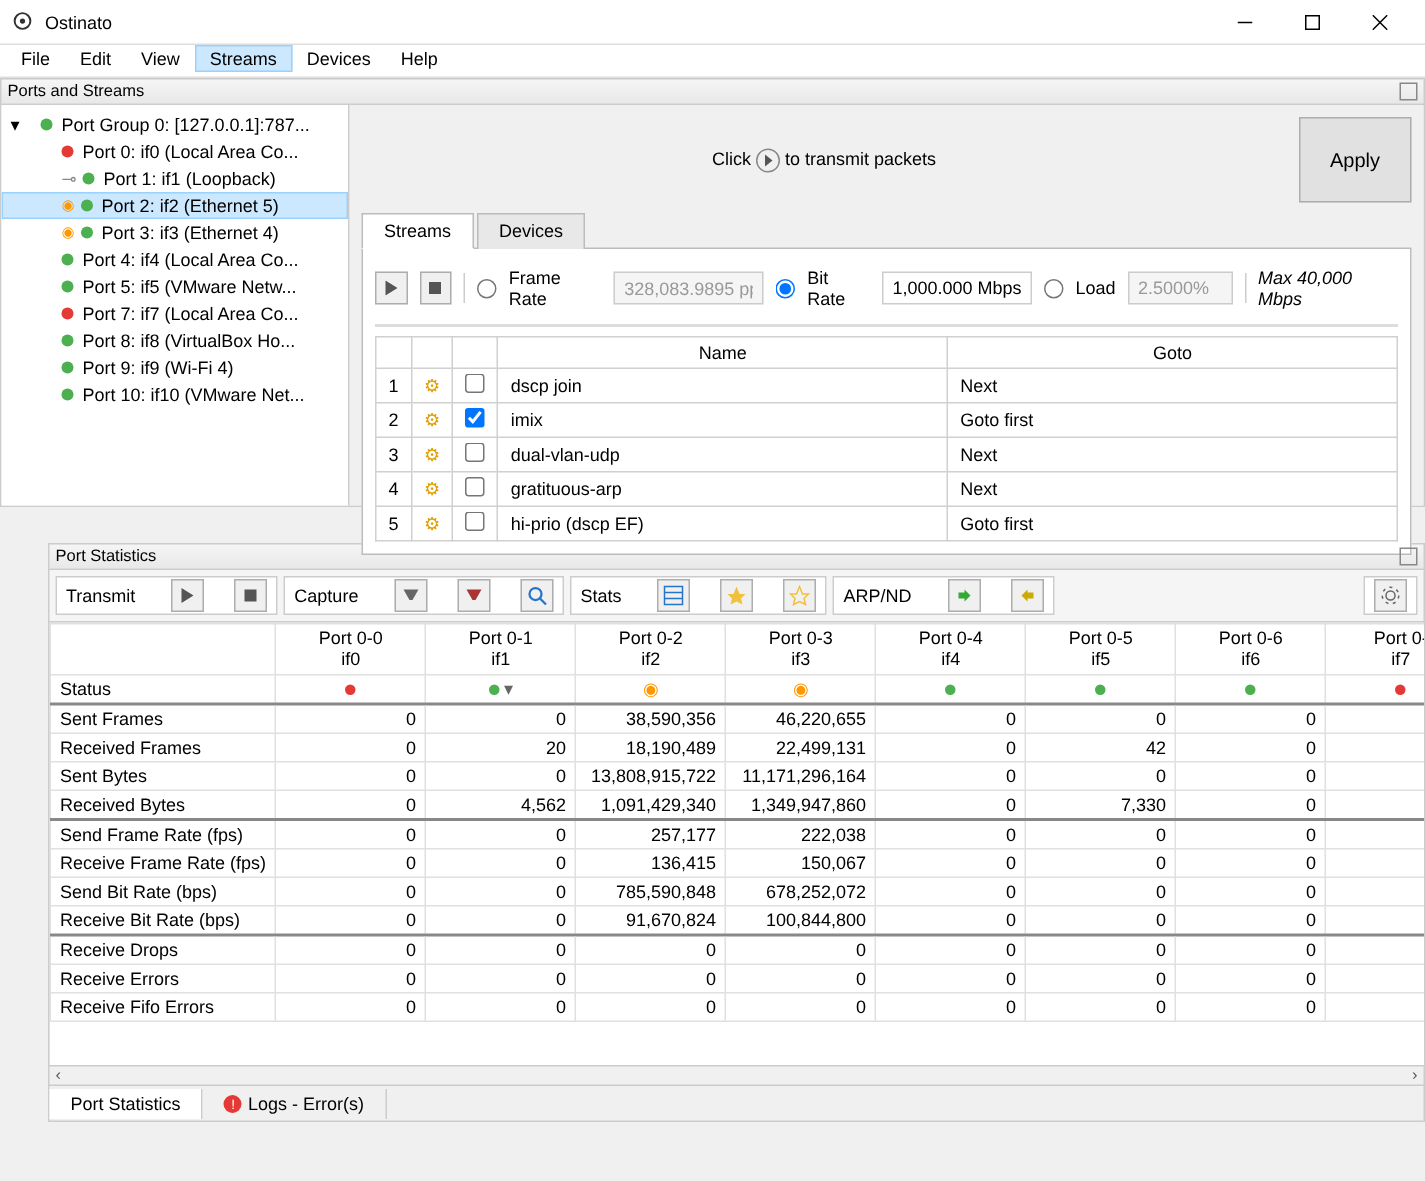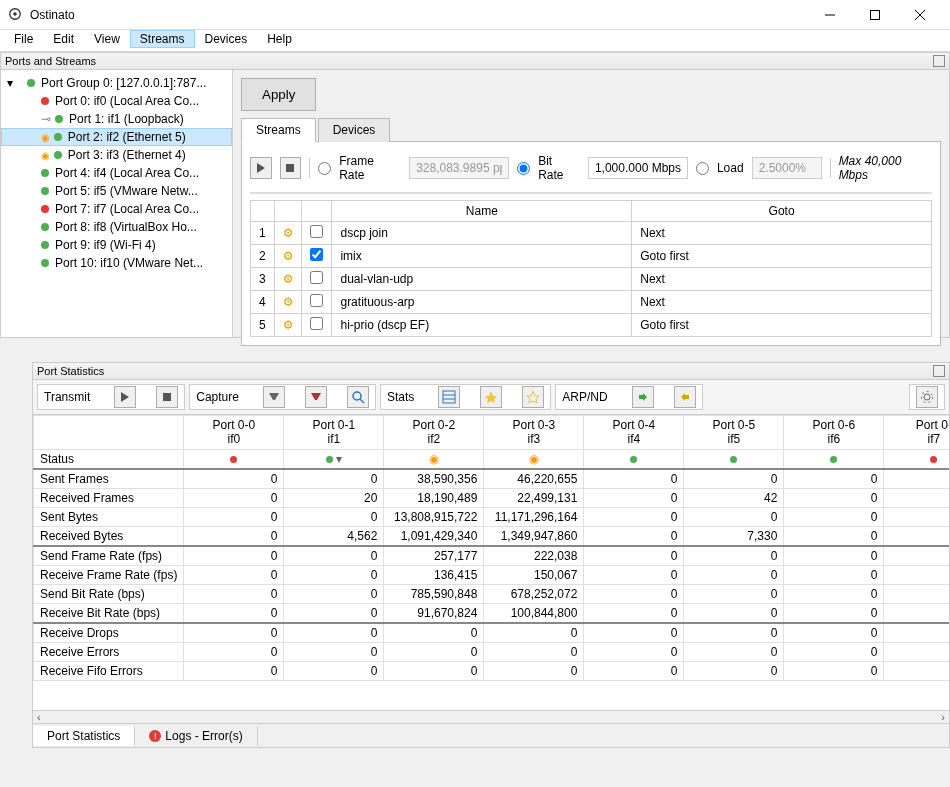--- a/index.html
+++ b/index.html
@@ -26,21 +26,21 @@
 .tree-bullet { display: inline-block; width: 8px; height: 8px; border-radius: 50%; margin-right: 6px; }
 .dot-green { background: #4CAF50; }
 .dot-red { background: #e53935; }
 .radio-icon { color: #ff9800; font-size: 10px; margin-right: 4px; }
 .expand { width: 12px; margin-right: 8px; margin-left: 2px; cursor: pointer; }
 .right-pane { flex: 1; padding: 8px; background: #f0f0f0; display: flex; flex-direction: column; }
 .top-row { display: flex; align-items: center; margin-bottom: 6px; gap: 8px; }
 .click-text { flex: 1; text-align: center; font-size: 12px; }
 .click-text .play-circle { display: inline-block; width: 16px; height: 16px; border: 1px solid #888; border-radius: 50%; vertical-align: middle; position: relative; }
 .click-text .play-circle::after { content: ""; position: absolute; left: 5px; top: 3px; border-left: 5px solid #555; border-top: 4px solid transparent; border-bottom: 4px solid transparent; }
-.apply-btn { padding: 8px 20px; background: #e1e1e1; border: 1px solid #adadad; cursor: pointer; }
+.apply-btn { padding: 20px 20px; background: #e1e1e1; border: 1px solid #adadad; cursor: pointer; }
 .tab-strip { display: flex; border-bottom: 1px solid #bbb; }
 .tab { padding: 4px 14px; border: 1px solid #bbb; border-bottom: none; background: #e8e8e8; cursor: pointer; margin-right: 2px; position: relative; top: 1px; }
 .tab.active { background: #fff; border-bottom: 1px solid #fff; }
 .tab-content { border: 1px solid #bbb; border-top: none; background: #fff; padding: 8px; flex: 1; display: flex; flex-direction: column; }
 .rate-row { display: flex; align-items: center; gap: 8px; padding: 4px 0 10px 0; border-bottom: 2px solid #ddd; margin-bottom: 6px; }
 .icon-btn { width: 22px; height: 22px; border: 1px solid #adadad; background: #f0f0f0; display: flex; align-items: center; justify-content: center; cursor: pointer; }
 .radio { width: 13px; height: 13px; }
 .rate-input { border: 1px solid #ccc; padding: 3px 6px; width: 100px; font-size: 12px; }
 .rate-input.disabled { color: #999; background: #f5f5f5; }
 .sep { width: 1px; height: 20px; background: #ccc; }
@@ -162,20 +162,25 @@
         <span class="tree-bullet dot-green"></span>
         <span>Port 9: if9 (Wi-Fi 4)</span>
       </div>
       <div class="tree-row child">
         <span class="tree-bullet dot-green"></span>
         <span>Port 10: if10 (VMware Net...</span>
       </div>
     </div>
   <div class="right-pane">
     <div class="top-row">
+      <div class="click-text">
+        <span>Click</span>
+        <span class="play-circle"></span>
+        <span>to transmit packets</span>
+      </div>
       <button class="apply-btn">Apply</button>
     </div>
     <div class="tab-strip">
       <div class="tab active">Streams</div>
       <div class="tab">Devices</div>
     </div>
     <div class="tab-content">
       <div class="rate-row">
         <div class="icon-btn">
             <svg width="10" height="10">

